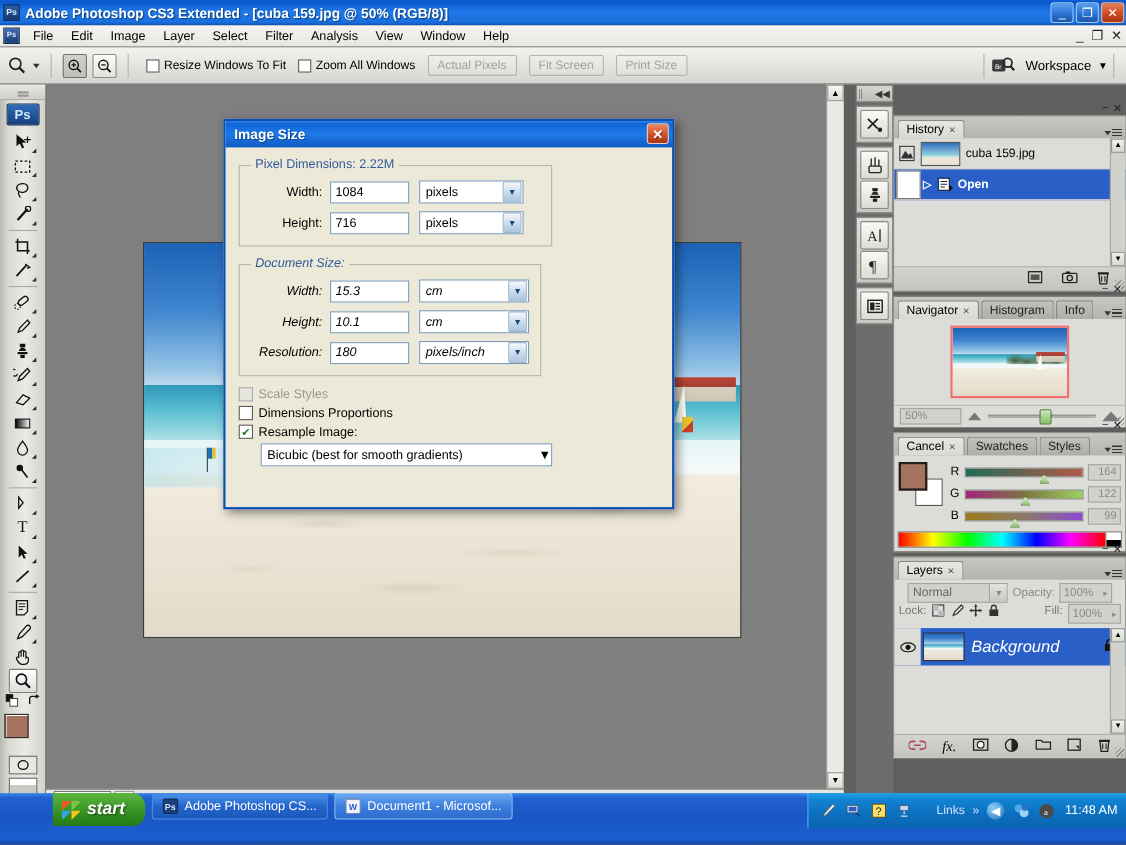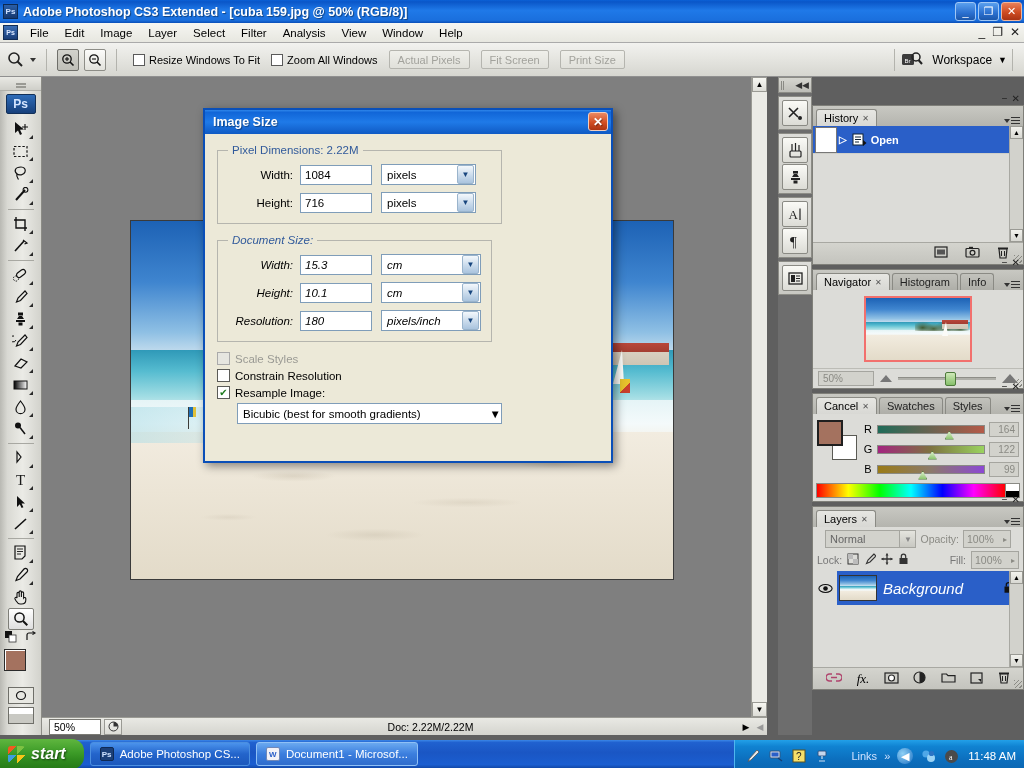--- a/index.html
+++ b/index.html
@@ -250,37 +250,37 @@
     background:linear-gradient(180deg,#fff 50%,#000 50%);}
 
   
   .lyrrow1{ height:22px; display:flex; align-items:center; gap:4px; padding:2px 12px 0;}
   .blendsel{ flex:1; height:18px; background:#d2d2cc; border:1px solid #a5a59f;
     display:flex;align-items:center;justify-content:space-between; padding-left:4px; color:#666; font-size:11px;}
   .selarrow{ width:16px;height:16px; background:linear-gradient(180deg,#e4e4de,#c8c8c2);
     border-left:1px solid #a5a59f; display:flex;align-items:center;justify-content:center;font-size:8px;color:#888;}
   .opacbox{ width:48px;height:18px;background:#d2d2cc;border:1px solid #a5a59f;
     color:#8a8a84;font-size:10.5px;display:flex;align-items:center;justify-content:space-between;padding:0 3px;}
-  .lyrrow2{ height:22px; display:flex; align-items:center; gap:5px; padding:0 4px;
+  .lyrrow2{ height:22px; display:flex; align-items:flex-start; gap:5px; padding:0 4px;
     color:#777; font-size:10.5px;}
   .lockico{ font-size:11px; color:#444; }
   .lyrlist{ background:#dcdcd8; height:96px; position:relative; }
   .lyrrow{ height:34px; display:flex; align-items:center; background:#2a5fc8; color:#fff; }
   .lyreye{ width:24px; text-align:center; font-size:12px; color:#111; background:#dcdcd8; height:34px;
     display:flex;align-items:center;justify-content:center;}
   .lyrthumb{ width:38px;height:26px;border:1px solid #333; margin:0 6px 0 2px; position:relative; overflow:hidden;}
   .lyrname{ flex:1; font-style:italic; font-size:15px; }
   .lyrfoot{ height:22px; background:linear-gradient(180deg,#d4d4ce,#c4c4be); border-top:1px solid #a8a8a2;
     display:flex; align-items:center; justify-content:space-around; padding:0 6px; font-size:11px;}
 
   
   #taskbar{
-    position:absolute; left:0; bottom:0; width:1024px; height:28px;
+    position:absolute; left:0; bottom:0; width:1024px; height:47px;
     background:linear-gradient(180deg,#3b87e8 0%,#2061cf 9%,#1a56c4 45%,#1b5ed0 88%,#1248a8 100%);
-    display:flex; align-items:center;
+    display:flex; align-items:flex-start;padding-left:48px;
   }
   #startbtn{ height:30px; padding:0 18px 0 8px; display:flex; align-items:center; gap:6px;
     background:linear-gradient(180deg,#5fb63f 0%,#3d9c28 45%,#2f8a1e 70%,#257a17 100%);
     border-radius:0 12px 12px 0; color:#fff; font-weight:bold; font-style:italic; font-size:16px;
     text-shadow:1px 1px 2px rgba(0,0,0,.55);}
   .winlogo{ width:17px;height:17px; position:relative;
     background:
       linear-gradient(135deg,#f25a20 49%,transparent 49%) 0 0/9px 9px no-repeat,
       linear-gradient(135deg,#7dc242 49%,transparent 49%) 9px 0/9px 9px no-repeat,
       linear-gradient(135deg,#3b9ee0 49%,transparent 49%) 0 9px/9px 9px no-repeat,
@@ -724,20 +724,34 @@
       <div class="pminmax">
         <span>−</span>
         <span>✕</span>
       </div>
       <div class="pmenu">
         <span class="tri"></span>
         <span class="bars"></span>
       </div>
     </div>
     <div class="pbody histlist">
+      <div class="hist-row snap">
+        <span class="histicon">
+          <svg width="15" height="15" viewBox="0 0 15 15">
+              <rect x="1" y="1" width="13" height="13" fill="none" stroke="#333" stroke-width="1"></rect>
+              <path d="M2 12 L6 5 L9 9 L11 7 L13 12 Z" fill="#333"></path>
+            </svg>
+        </span>
+        <span class="histthumb">
+          <span class="s"></span>
+            <span class="w"></span>
+            <span class="b"></span>
+        </span>
+        <span>cuba 159.jpg</span>
+      </div>
       <div class="hist-row sel">
         <span style="width:22px;height:26px;background:#fff;border:1px solid #777;margin-left:2px;display:inline-block;"></span>
         <span style="margin:0 2px 0 2px;font-size:10px;color:#fff;">▷</span>
         <span class="histicon" style="color:#fff">
           <svg width="15" height="15" viewBox="0 0 15 15">
               <rect x="1" y="2" width="10" height="11" fill="#fff" stroke="#123" stroke-width="1"></rect>
               <line x1="3" y1="5" x2="9" y2="5" stroke="#123" stroke-width="1"></line>
               <line x1="3" y1="7.5" x2="9" y2="7.5" stroke="#123" stroke-width="1"></line>
               <line x1="3" y1="10" x2="7" y2="10" stroke="#123" stroke-width="1"></line>
               <path d="M11 8 L14.5 11 L11 14 Z" fill="#111"></path>
@@ -1058,21 +1072,21 @@
         </span>
       </div>
     </fieldset>
 
     <div class="chkrow">
       <span class="chkbox dis"></span>
       <span class="dimtxt">Scale Styles</span>
     </div>
     <div class="chkrow">
       <span class="chkbox"></span>
-      <span>Constrain Resolution</span>
+      <span>Dimensions Proportions</span>
     </div>
     <div class="chkrow">
       <span class="chkbox">✔</span>
       <span>Resample Image:</span>
     </div>
     <div class="resselect">
       <span style="padding-left:5px">Bicubic (best for smooth gradients)</span>
       <span class="arw">▼</span>
     </div>
 

